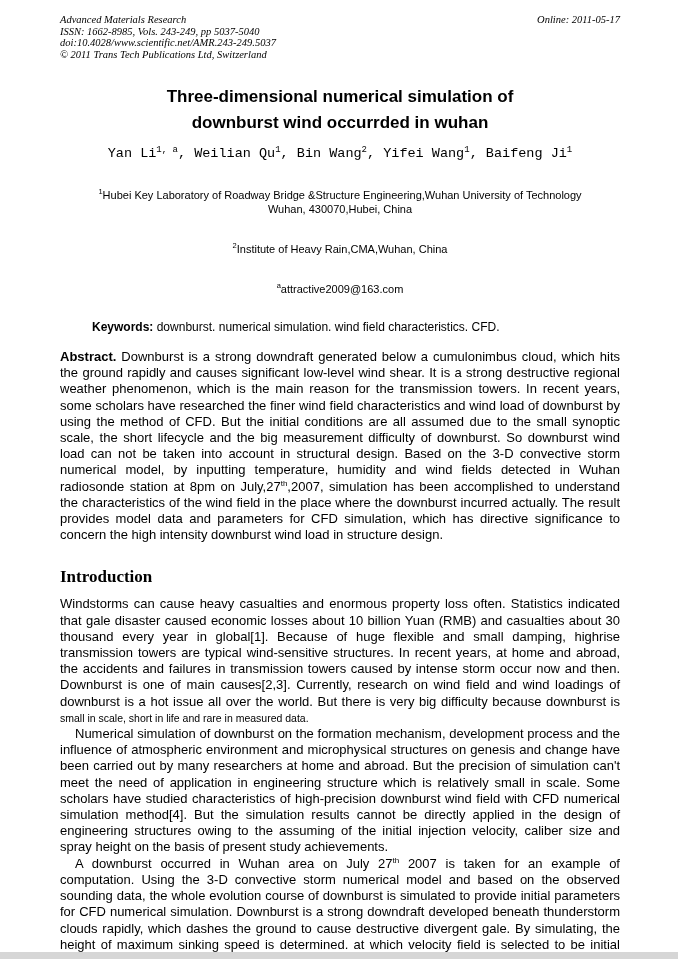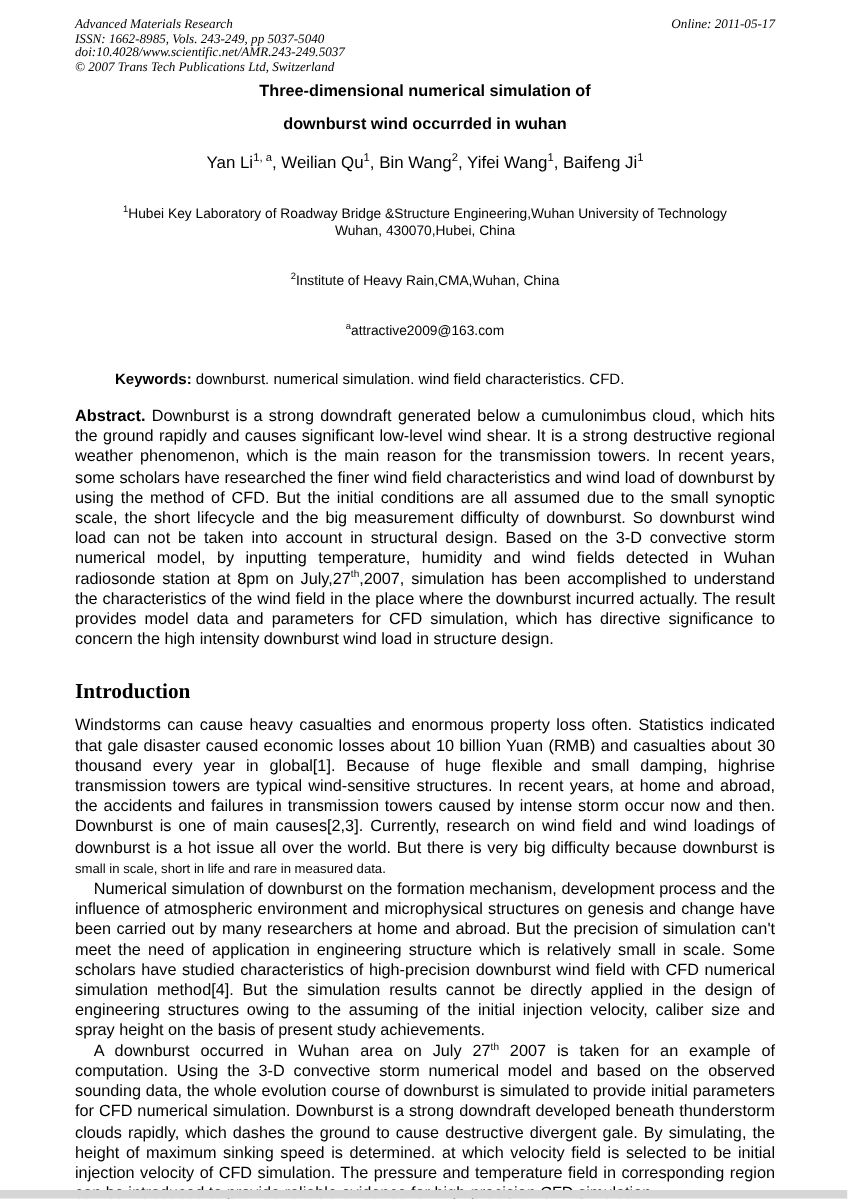--- a/index.html
+++ b/index.html
@@ -23,27 +23,28 @@
     line-height: 11.5px;
     font-family: "Liberation Serif", serif;
     gap: 28px;
   }
   .pub-left .pub-line { white-space: nowrap; }
   .pub-right { white-space: nowrap; }
 
   
   .title {
     font-family: "Liberation Sans", sans-serif;
-    font-size: 13px;
+    font-size: 17px;
     font-weight: bold;
     text-align: center;
+    margin-top: 24px;
     line-height: 26px;
   }
   .authors {
-    font-family: Liberation Sans, sans-serif;
+    font-family: Liberation Mono, monospace;
     font-size: 13.5px;
     text-align: center;
     margin-top: 9px;
     line-height: 17px;
   }
   .authors sup { font-size: 9px; }
   .affil {
     font-family: "Liberation Sans", sans-serif;
     font-size: 11px;
     text-align: center;
@@ -93,21 +94,21 @@
 </head>
 <body>
 
 <div class="page">
 
   <header class="pub-header">
     <div class="pub-left">
       <div class="pub-line">Advanced Materials Research</div>
       <div class="pub-line">ISSN: 1662-8985, Vols. 243-249, pp 5037-5040</div>
       <div class="pub-line">doi:10.4028/www.scientific.net/AMR.243-249.5037</div>
-      <div class="pub-line">© 2007 Trans Tech Publications Ltd, Switzerland</div>
+      <div class="pub-line">© 2011 Trans Tech Publications Ltd, Switzerland</div>
     </div>
     <div class="pub-right">Online: 2011-05-17</div>
   </header>
 
   <h1 class="title">
     <span>Three-dimensional numerical simulation of</span><br>
     <span>downburst wind occurrded in wuhan</span>
   </h1>
 
   <div class="authors">

